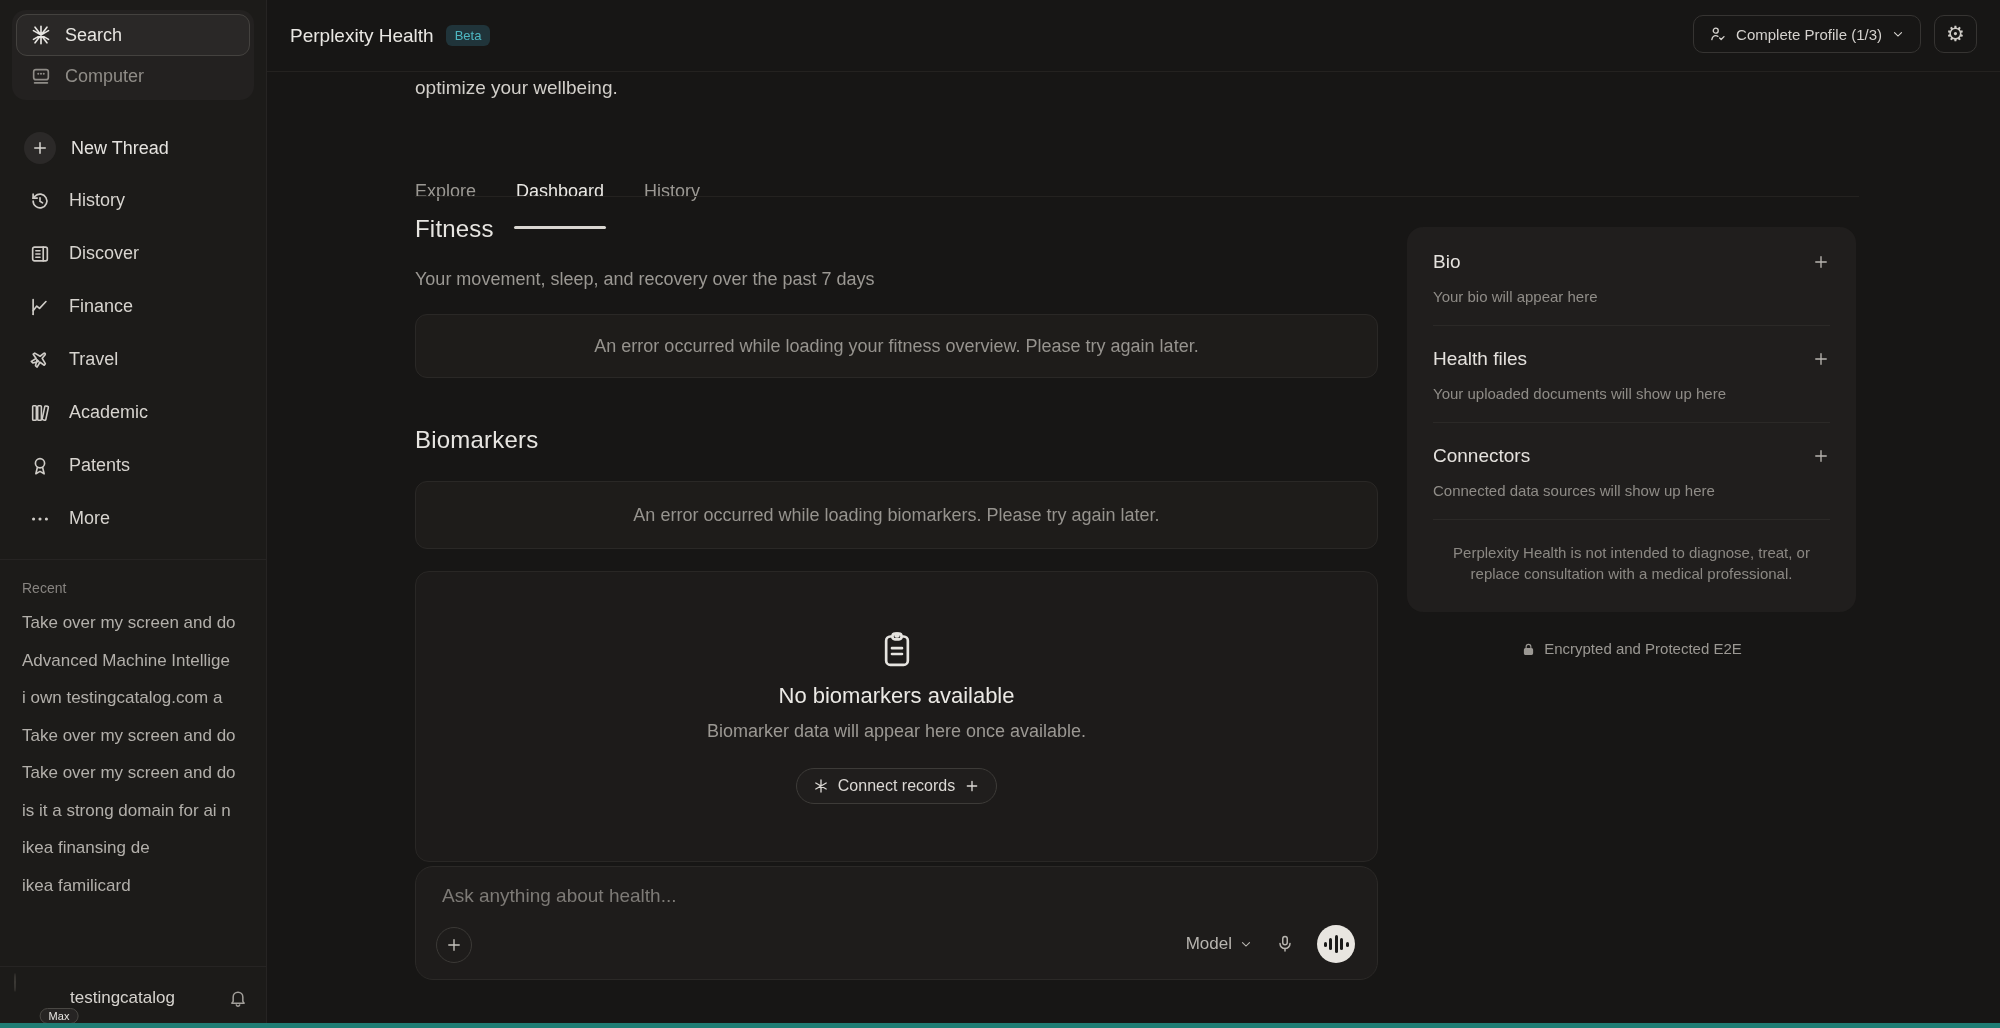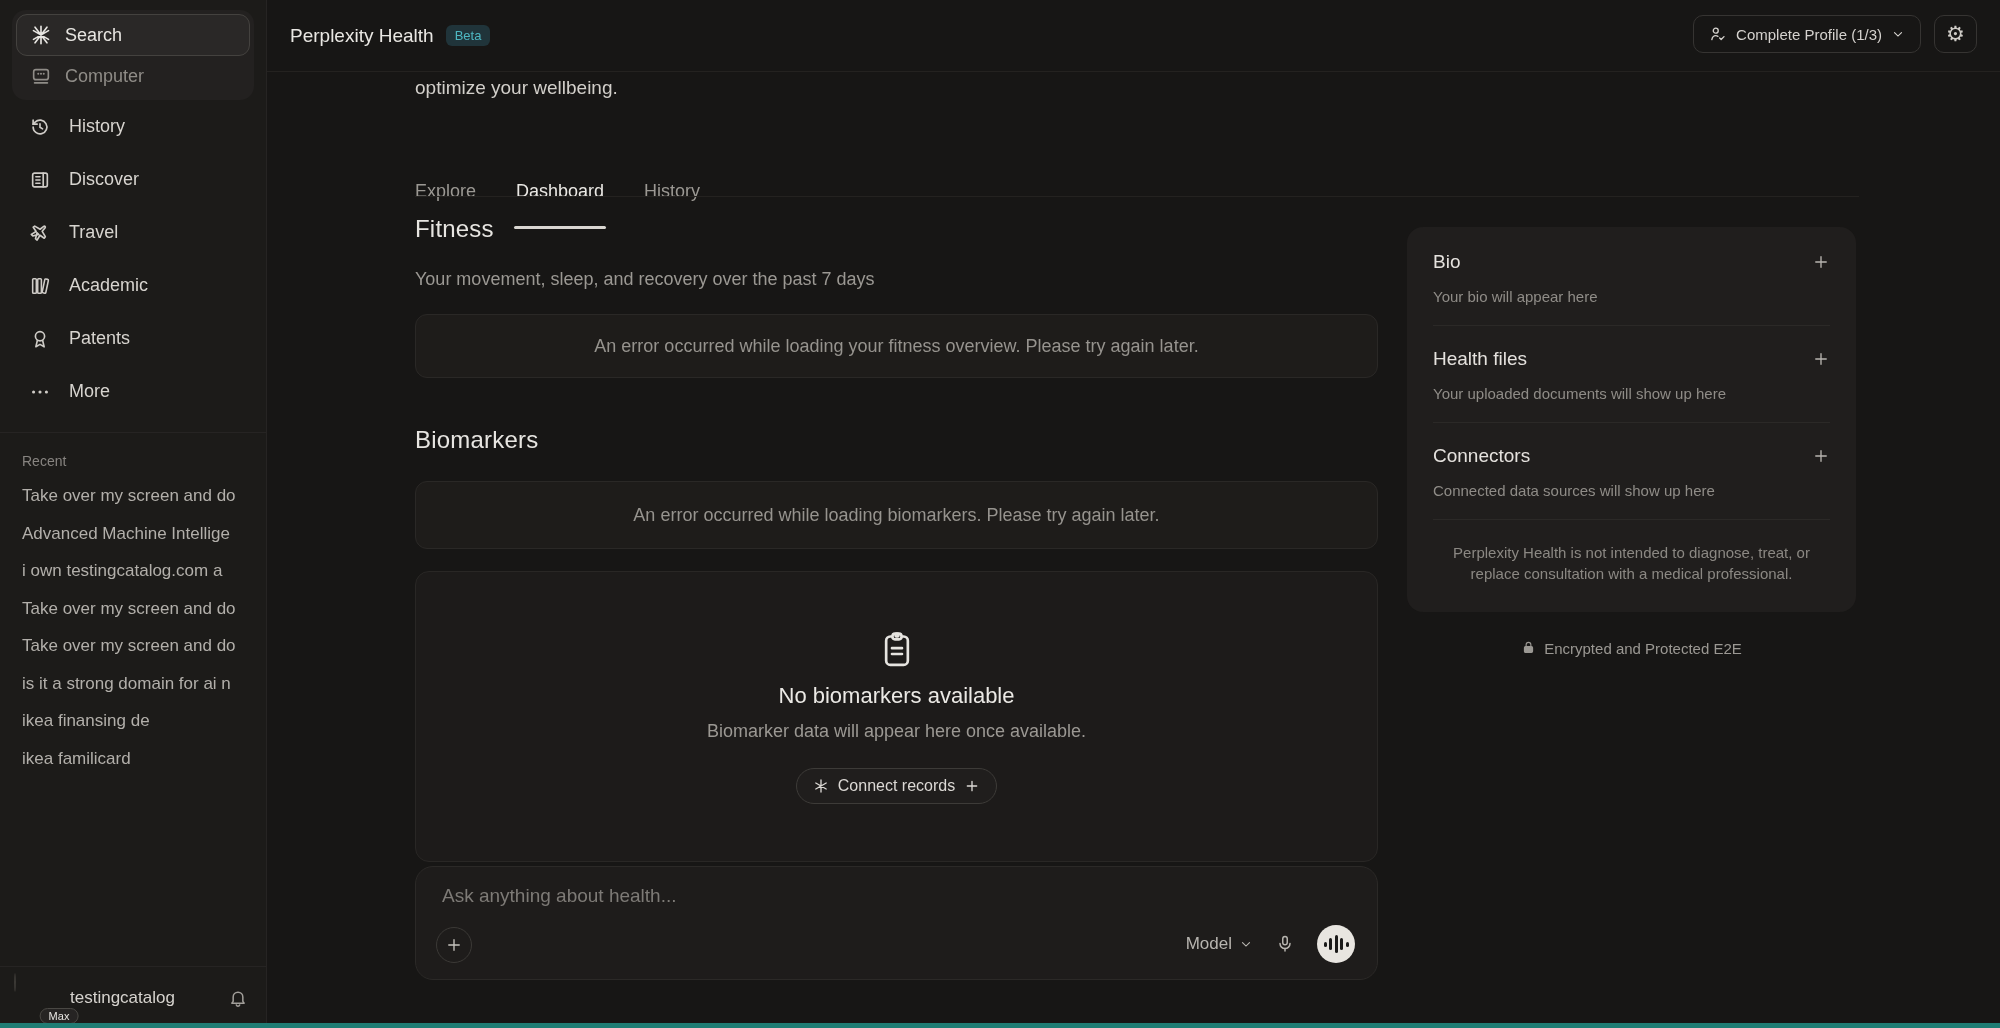--- a/index.html
+++ b/index.html
@@ -162,21 +162,21 @@
   .aside-head { display:flex; align-items:center; justify-content:space-between; }
   .aside-title { font-size:19px; color:#e5e2de; }
   .aside-add { color:#b8b5b0; cursor:pointer; background:none; border:none; }
   .aside-sub { margin-top:15px; font-size:15px; color:#8f8c87; }
   .aside-divider { border-top:1px solid #2b2927; }
   .aside-disclaimer {
     padding:22px 14px 26px; text-align:center; font-size:15px; line-height:21px; color:#8b8883;
   }
   .encrypt-row {
     position:absolute; left:1407px; top:640px; width:449px;
-    display:flex; align-items:flex-start; justify-content:center; gap:8px;
+    display:flex; align-items:flex-end; justify-content:center; gap:8px;
     font-size:15px; color:#9b9893;
   }
   .encrypt-row .ico { color:#9b9893; }
 
   .bottom-accent { position:absolute; left:0; bottom:0; width:2000px; height:5px; background:#1f7d74; z-index:50; }
 </style>
 </head>
 <body>
 
 <div id="sidebar">
@@ -194,40 +194,58 @@
         <svg width="22" height="22" viewBox="0 0 24 24" fill="none" stroke="currentColor" stroke-width="1.8" stroke-linecap="round">
           <rect x="4" y="5" width="16" height="11" rx="2.5"></rect>
           <path d="M9 9.5h.01M12 9.5h.01M15 9.5h.01" stroke-width="2.2"></path>
           <path d="M5 19.5h14"></path>
         </svg>
       </span>
       <span>Computer</span>
     </div>
   </div>
 
+  <div class="new-thread">
+    <span class="plus-circle">
+      <svg width="18" height="18" viewBox="0 0 24 24" fill="none" stroke="currentColor" stroke-width="2" stroke-linecap="round">
+          <path d="M12 5v14M5 12h14"></path>
+        </svg>
+    </span>
+    <span>New Thread</span>
+  </div>
 
   <div class="nav-item">
     <span class="ico">
       <svg width="22" height="22" viewBox="0 0 24 24" fill="none" stroke="currentColor" stroke-width="1.8" stroke-linecap="round">
         <path d="M4.5 12a7.5 7.5 0 1 0 2.2-5.3L4.5 8.9"></path>
           <path d="M4.5 4.5v4.4h4.4"></path>
           <path d="M12 8.5v3.8l2.8 1.8"></path>
       </svg>
     </span>
     <span>History</span>
   </div>
   <div class="nav-item">
     <span class="ico">
       <svg width="22" height="22" viewBox="0 0 24 24" fill="none" stroke="currentColor" stroke-width="1.8" stroke-linecap="round">
         <rect x="4" y="4.5" width="16" height="15" rx="2"></rect>
           <path d="M15.5 4.5v15"></path>
           <path d="M7.5 8.5h4.5M7.5 12h4.5M7.5 15.5h4.5"></path>
       </svg>
     </span>
     <span>Discover</span>
+  </div>
+  <div class="nav-item">
+    <span class="ico">
+      <svg width="22" height="22" viewBox="0 0 24 24" fill="none" stroke="currentColor" stroke-width="1.8" stroke-linecap="round" stroke-linejoin="round">
+        <path d="M4.5 4v16"></path>
+          <path d="M4.5 20h0"></path>
+          <path d="M4.5 16l4-5 3 2.5 7-7.5"></path>
+      </svg>
+    </span>
+    <span>Finance</span>
   </div>
   <div class="nav-item">
     <span class="ico">
       <svg width="22" height="22" viewBox="0 0 24 24" fill="none" stroke="currentColor" stroke-width="1.8" stroke-linecap="round" stroke-linejoin="round">
         <path d="M10.5 13.5L4.2 15.2l-1.7-1.7 5.3-3.2-3.2-4.6 1.7-1.2 5.8 3.4 4-3.2c.9-.7 2.2.6 1.5 1.5l-3.2 4 3.4 5.8-1.2 1.7-4.6-3.2-3.2 5.3-1.7-1.7 1.7-6.3z"></path>
       </svg>
     </span>
     <span>Travel</span>
   </div>
   <div class="nav-item">

